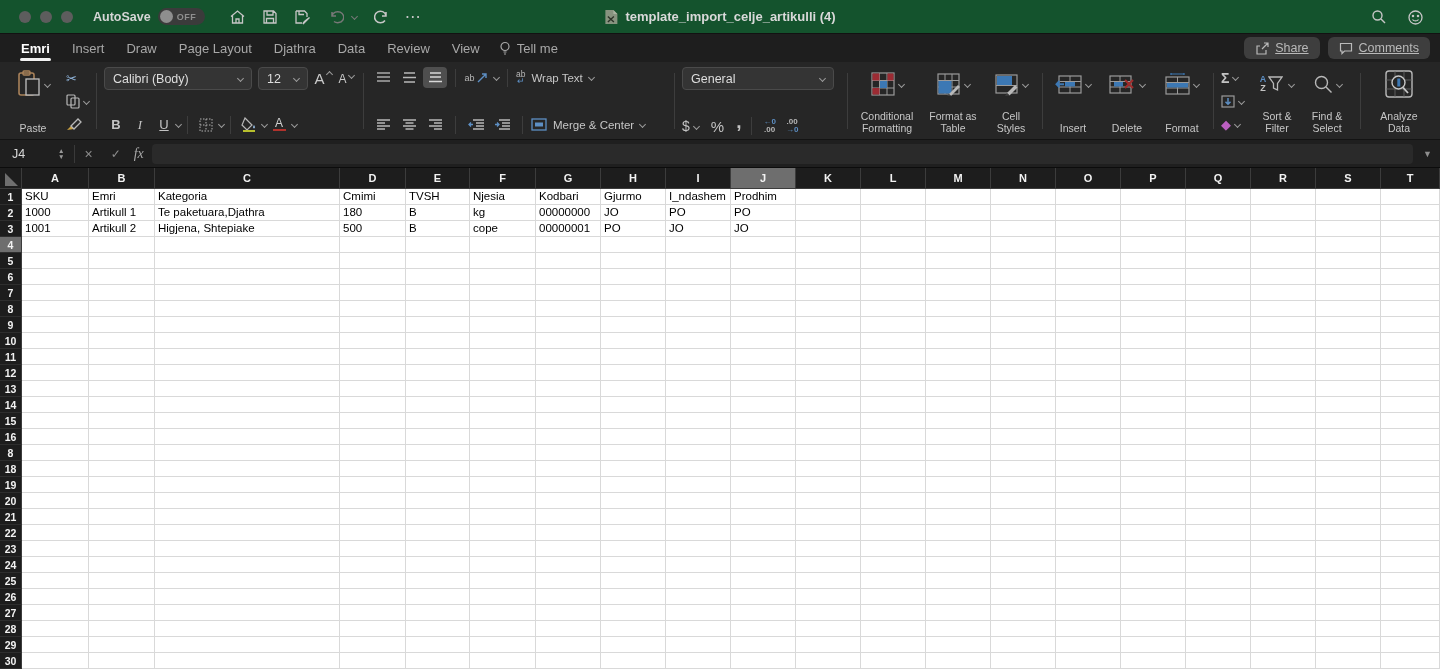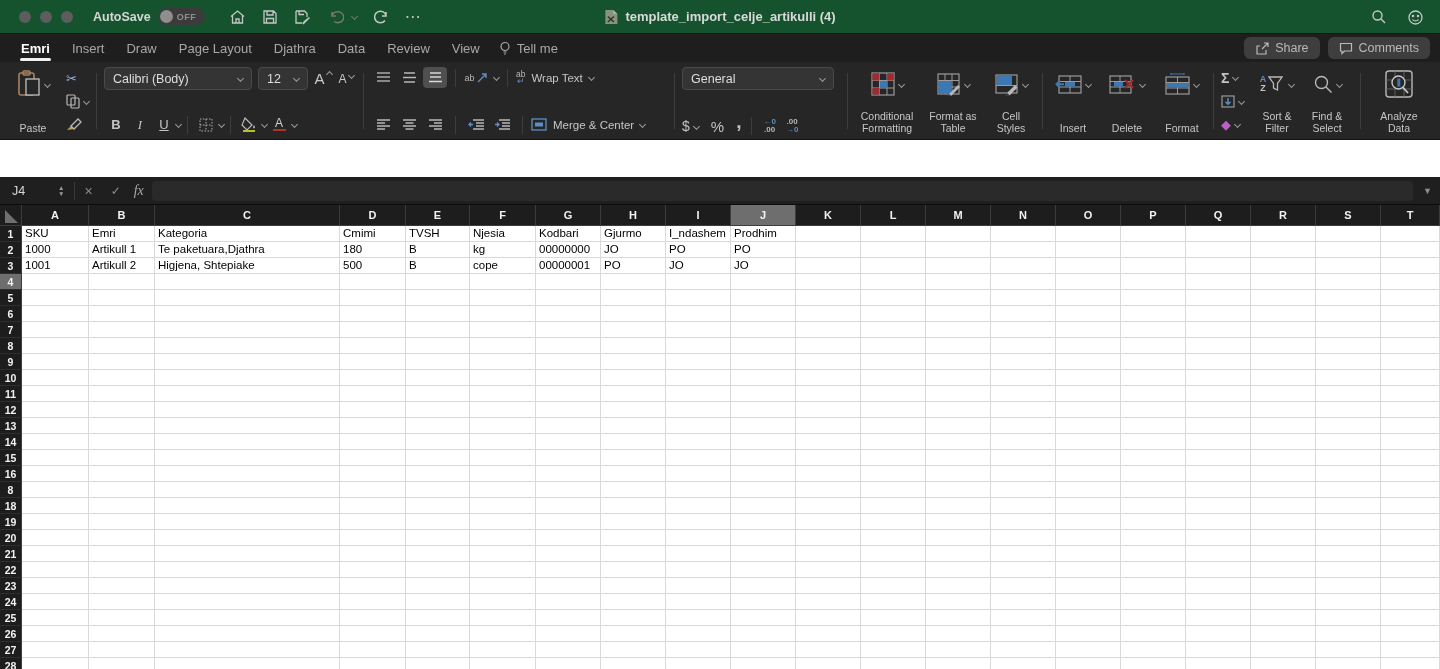--- a/index.html
+++ b/index.html
@@ -31,21 +31,21 @@
   .tb-right { position:absolute; right:16px; top:0; height:34px; display:flex; align-items:center; gap:20px; color:#c6c6c6; }
 
   
   .tabbar { height:28px; background:#1e1e1e; display:flex; align-items:center; padding-left:10px; position:relative; }
   .tab { color:#a8a8a8; font-size:13px; padding:0 11px; height:100%; display:flex; align-items:center; position:relative; cursor:default; }
   .tab.active { color:#ffffff; font-weight:700; }
   .tab.active::after { content:""; position:absolute; left:10px; right:10px; bottom:1px; height:3px; background:#f2f2f2; border-radius:2px; }
   .tellme { display:flex; align-items:center; gap:6px; color:#a8a8a8; font-size:13px; padding:0 8px; }
   .tab-actions { position:absolute; right:10px; top:50%; transform:translateY(-50%); display:flex; gap:8px; }
   .pill-btn { background:#3e3e3e; border-radius:6px; color:#b9b9b9; font-size:12.5px;
-    display:flex; align-items:center; gap:6px; padding:4px 11px; }
+    display:flex; align-items:center; gap:6px; padding:4px 11px;text-decoration:underline; }
 
   
   .ribbon { height:78px; background:#262626; display:flex; align-items:stretch;
     padding:5px 6px 4px 10px; border-bottom:1px solid #131313; }
   .rdiv { width:1px; background:#3d3d3d; margin:6px 7px; }
   .rgroup { display:flex; flex-direction:column; justify-content:space-between; }
   .rrow { display:flex; align-items:center; }
   .chv { display:inline-block; width:5px; height:5px; border-right:1.4px solid #9b9b9b;
     border-bottom:1.4px solid #9b9b9b; transform:rotate(45deg); margin-left:4px; flex:none; }
   .chvup { display:inline-block; width:5px; height:5px; border-right:1.4px solid #9b9b9b;
@@ -64,21 +64,21 @@
   .clipmini { display:flex; flex-direction:column; justify-content:space-between; margin-left:10px; padding:2px 0; }
   .clipmini > div { display:flex; align-items:center; height:18px; }
   .decbtn { display:flex; flex-direction:column; align-items:center; color:#b8b8b8;
     font-size:8px; line-height:8px; font-weight:700; margin:0 5px; }
   .decbtn .arr { color:#5d8fc4; }
   .editcol { display:flex; flex-direction:column; justify-content:space-between; padding:1px 0; margin-right:8px; }
   .editcol > div { display:flex; align-items:center; height:19px; }
 
   
   .fbar { height:28px; background:#1f1f1f; border-bottom:1px solid #0c0c0c;
-    display:flex; align-items:center;margin-top:37px; }
+    display:flex; align-items:center; }
   .namebox { width:58px; padding-left:12px; color:#d8d8d8; font-size:12.5px; }
   .stepper { display:flex; flex-direction:column; color:#9a9a9a; font-size:6.5px; line-height:6px; margin-right:10px; }
   .fdiv { width:1px; height:18px; background:#3a3a3a; }
   .fbtn { color:#8c8c8c; font-size:14px; margin:0 9px; }
   .fxi { font-style:italic; font-family:"Liberation Serif", serif; font-size:14px; color:#a8a8a8; margin:0 8px 0 4px; }
   .finput { flex:1; height:20px; background:#2a2a2a; border-radius:4px; margin-right:10px;
     border:none; outline:none; color:#fff; font-size:12px; padding:0 6px; }
   .fexpand { color:#8f8f8f; font-size:9px; margin-right:8px; }
 
   

